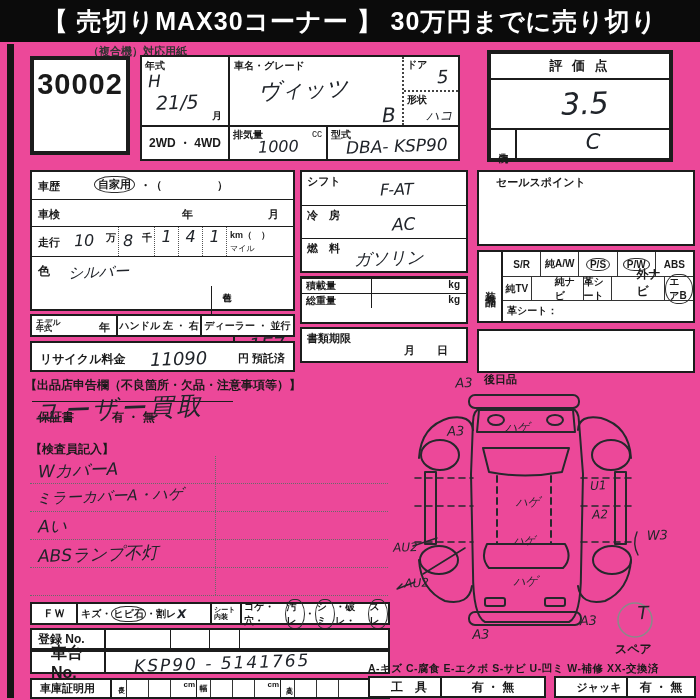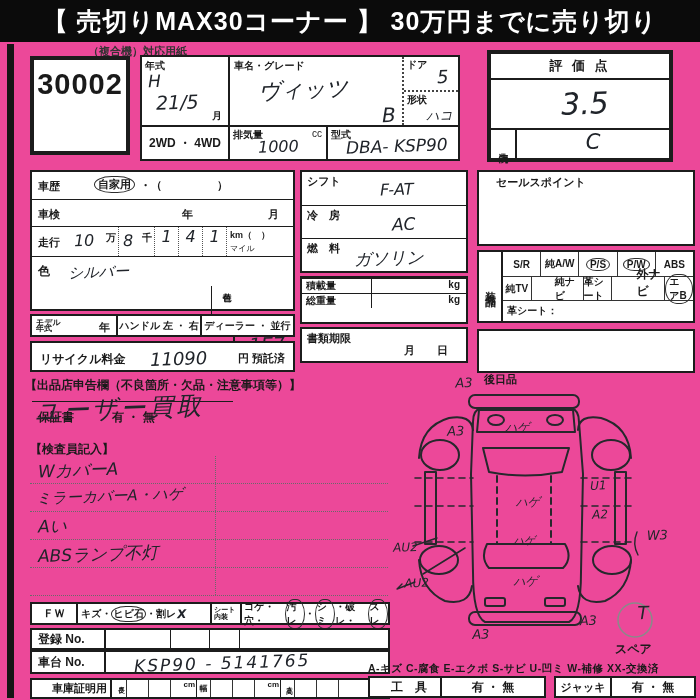--- a/index.html
+++ b/index.html
@@ -284,30 +284,30 @@
       <div class="cell" style="width:72px;display:flex;align-items:center;font-size:12px;font-weight:bold;padding-left:6px;">登録 No.</div>
       <div class="cell" style="width:66px;border-left:2px solid #1c1c1c;"></div>
       <div class="cell" style="width:39px;border-left:1.5px solid #1c1c1c;"></div>
       <div class="cell" style="width:30px;border-left:1.5px solid #1c1c1c;"></div>
       <div class="cell" style="flex:1;border-left:1.5px solid #1c1c1c;"></div>
     </div>
   </div>
 
   <div class="abs box" style="left:30px;top:650px;width:360px;height:24px;">
     <div class="row" style="height:100%;">
-      <div class="cell" style="width:72px;display:flex;align-items:center;font-size:12px;font-weight:bold;padding-left:6px;">車台 No.</div>
+      <div class="cell" style="width:72px;display:flex;align-items:center;font-size:16px;font-weight:bold;padding-left:19px;">車台 No.</div>
       <div class="cell" style="flex:1;border-left:2px solid #1c1c1c;">
         <span class="hand" style="position:absolute;left:28px;top:1px;font-size:17px;letter-spacing:2px;">KSP90 - 5141765</span>
       </div>
     </div>
   </div>
 
   <div class="abs box" style="left:30px;top:677.5px;width:360px;height:21px;">
     <div class="row" style="height:100%;">
-      <div class="cell" style="width:80px;border-right:2px solid #1c1c1c;display:flex;align-items:center;font-size:11px;font-weight:bold;padding-left:20px;">車庫証明用</div>
+      <div class="cell" style="width:80px;border-right:2px solid #1c1c1c;display:flex;align-items:center;font-size:11px;font-weight:bold;padding-left:8px;">車庫証明用</div>
       <div class="cell vtext" style="width:14px;font-size:7px;font-weight:bold;padding-top:1px;">長さ</div>
       <div class="cell" style="width:22px;border-left:1px solid #333;"></div>
       <div class="cell" style="width:22px;border-left:1px solid #333;"></div>
       <div class="cell" style="width:26px;border-left:1px solid #333;">
           <span style="position:absolute;right:1px;top:0;font-size:8px;font-weight:bold;">cm</span>
         </div>
       <div class="cell" style="width:14px;border-left:1.5px solid #1c1c1c;display:flex;align-items:center;justify-content:center;font-size:8px;font-weight:bold;">幅</div>
       <div class="cell" style="width:22px;border-left:1px solid #333;"></div>
       <div class="cell" style="width:22px;border-left:1px solid #333;"></div>
       <div class="cell" style="width:26px;border-left:1px solid #333;">
@@ -324,21 +324,21 @@
 
   <div class="abs" style="left:368px;top:662px;width:330px;font-size:10.5px;font-weight:bold;letter-spacing:0.5px;">A-キズ C-腐食 E-エクボ S-サビ U-凹ミ W-補修 XX-交換済</div>
 
   <div class="abs box" style="left:368px;top:676px;width:178px;height:22px;">
     <div class="row" style="height:100%;">
       <div class="cell" style="width:72px;border-right:2px solid #1c1c1c;display:flex;align-items:center;justify-content:center;font-size:12px;font-weight:bold;padding-left:8px;">工　具</div>
       <div class="cell" style="flex:1;display:flex;align-items:center;justify-content:center;font-size:12px;font-weight:bold;">有 ・ 無</div>
     </div>
   </div>
   <div class="abs box" style="left:554px;top:676px;width:142px;height:22px;">
-    <div class="row" style="height:100%;">
+    <div class="row" style="height:100%;margin-left:16px;">
       <div class="cell" style="width:56px;border-right:2px solid #1c1c1c;display:flex;align-items:center;justify-content:center;font-size:11px;font-weight:bold;">ジャッキ</div>
       <div class="cell" style="flex:1;display:flex;align-items:center;justify-content:center;font-size:12px;font-weight:bold;">有 ・ 無</div>
     </div>
   </div>
 
   <div class="abs" style="left:385px;top:372px;width:315px;height:300px;">
     <svg width="315" height="300" viewBox="0 0 315 300">
       <g fill="none" stroke="#26282c" stroke-width="2" stroke-linejoin="round" stroke-linecap="round">
 
         <rect x="84" y="23" width="110" height="13" rx="6"></rect>

